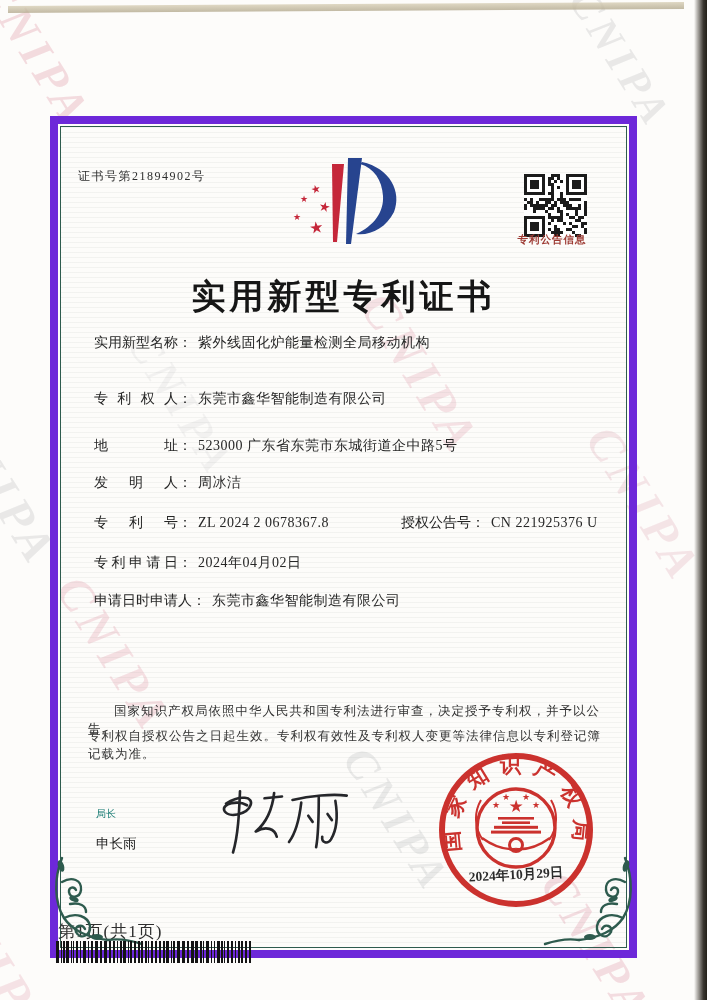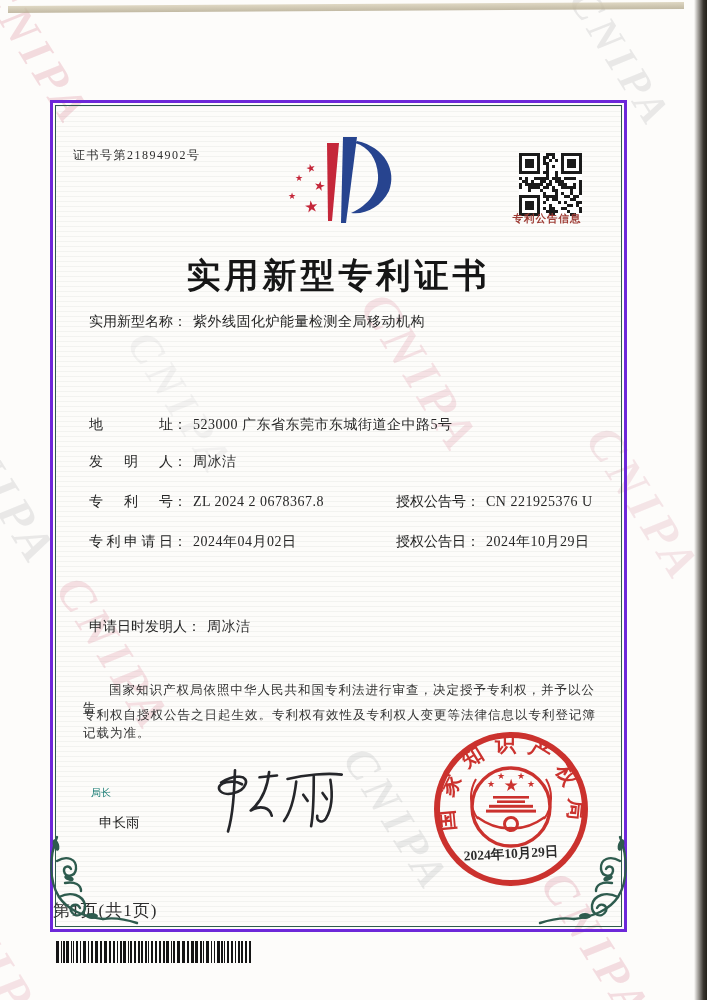--- a/index.html
+++ b/index.html
@@ -9,21 +9,21 @@
   .abs{position:absolute;}
   
   #edge-right{position:absolute;top:0;right:0;width:13px;height:1000px;
      background:linear-gradient(to right, rgba(90,85,78,0), rgba(90,85,78,.5) 30%, #3c3832 72%, #232019);z-index:6;}
   #edge-top{position:absolute;left:8px;top:4px;width:676px;height:7px;opacity:.8;
      background:linear-gradient(#d8cfb6,#b3a98e);transform:rotate(-.35deg);z-index:6;}
   
   .wm{position:absolute;font-family:"Liberation Serif","DejaVu Serif",serif;font-weight:bold;font-style:italic;
       letter-spacing:6px;transform-origin:0 0;white-space:nowrap;z-index:1;pointer-events:none;}
   
-  #frame{position:absolute;left:50px;top:100px;width:571px;height:826px;border:3px solid #6d28d9;z-index:2;}
+  #frame{position:absolute;left:50px;top:116px;width:571px;height:826px;border:8px solid #6d28d9;z-index:2;}
   #frame-inner{position:absolute;left:2px;top:2px;right:2px;bottom:2px;border:1px solid #2e5b4e;
       background:repeating-linear-gradient(180deg, rgba(150,160,152,.10) 0 1px, rgba(0,0,0,0) 1px 5px);}
   .corner-orn{position:absolute;z-index:4;}
   
   #cert-no{left:20px;top:44px;font-size:12px;letter-spacing:1.5px;color:#2c2c2c;}
   #logo{left:228px;top:26px;}
   #qr{left:466px;top:50px;background:#fff;}
   #qr-caption{left:448px;top:109px;width:92px;text-align:center;font-size:10.5px;letter-spacing:1px;font-weight:bold;}
   #title{left:0;top:130px;width:100%;text-align:center;font-size:34px;font-weight:700;letter-spacing:4px;color:#161616;margin-top:20px;}
   
@@ -31,21 +31,21 @@
   .flabel{display:inline-block;width:84px;text-align:justify;text-align-last:justify;color:#262626;}
   .flabel-wide{display:inline-block;width:98px;text-align:justify;text-align-last:justify;color:#262626;}
   .fcolon{margin-right:6px;}
   .fval{letter-spacing:.5px;color:#262626;}
   .col2{position:absolute;left:307px;top:0;}
   
   .notice{position:absolute;left:30px;width:516px;font-size:12.5px;line-height:18px;
           letter-spacing:1px;color:#333;}
   
   #signer-title{left:38px;top:683px;font-size:10px;color:#0f766e;font-family:Liberation Serif, serif;}
-  #signer-name{left:38px;top:711px;font-size:13.5px;color:#1d1d1d;margin-left:8px;}
+  #signer-name{left:38px;top:711px;font-size:13.5px;color:#1d1d1d;}
   #signature{left:144px;top:662px;}
   
   #seal{left:378px;top:626px;opacity:.93;}
   #footer-page{left:0;top:796px;width:100%;font-size:17px;letter-spacing:1px;color:#2e2e2e;}
   #barcode{position:absolute;left:56px;top:941px;z-index:3;}
 </style>
 </head>
 <body>
 
 <div id="page">
@@ -201,36 +201,38 @@
         <rect x="3" y="45" width="15" height="15" fill="#fff"></rect>
         <rect x="6" y="48" width="9" height="9" fill="#1b1b1b"></rect>
       </svg>
     <div class="abs" id="qr-caption" style="color:#9e3b34">专利公告信息</div>
 
     <div class="abs" id="title">实用新型专利证书</div>
 
     <div class="row" style="top:210px">
       <span class="flabel">实用新型名称</span><span class="fcolon">：</span><span class="fval">紫外线固化炉能量检测全局移动机构</span>
     </div>
+    <div class="row" style="top:266px">
+      <span class="flabel">专利权人</span><span class="fcolon">：</span><span class="fval">东莞市鑫华智能制造有限公司</span>
+    </div>
     <div class="row" style="top:313px">
       <span class="flabel">地址</span><span class="fcolon">：</span><span class="fval">523000 广东省东莞市东城街道企中路5号</span>
     </div>
     <div class="row" style="top:350px">
       <span class="flabel">发明人</span><span class="fcolon">：</span><span class="fval">周冰洁</span>
     </div>
     <div class="row" style="top:390px">
       <span class="flabel">专利号</span><span class="fcolon">：</span><span class="fval">ZL 2024 2 0678367.8</span>
       <span class="col2"><span>授权公告号</span><span class="fcolon">：</span><span class="fval">CN 221925376 U</span></span>
     </div>
     <div class="row" style="top:430px">
       <span class="flabel">专利申请日</span><span class="fcolon">：</span><span class="fval">2024年04月02日</span>
-      <span class="col2"><span>授权公告日</span><span class="fcolon">：</span><span class="fval">2024年10月29日</span></span>
-    </div>
-    <div class="row" style="top:515px">
-      <span class="flabel-wide">申请日时发明人</span><span class="fcolon">：</span><span class="fval">周冰洁</span>
+    </div>
+    <div class="row" style="top:468px">
+      <span class="flabel-wide">申请日时申请人</span><span class="fcolon">：</span><span class="fval">东莞市鑫华智能制造有限公司</span>
     </div>
 
     <div class="notice" style="top:578px;text-indent:26px">国家知识产权局依照中华人民共和国专利法进行审查，决定授予专利权，并予以公告。</div>
     <div class="notice" style="top:603px">专利权自授权公告之日起生效。专利权有效性及专利权人变更等法律信息以专利登记簿记载为准。</div>
 
     <div class="abs" id="signer-title">局长</div>
     <div class="abs" id="signer-name">申长雨</div>
 
     <svg class="abs" id="signature" width="160" height="70" viewBox="0 0 180 80">
       <g fill="none" stroke="#25262a" stroke-width="3" stroke-linecap="round" stroke-linejoin="round">

